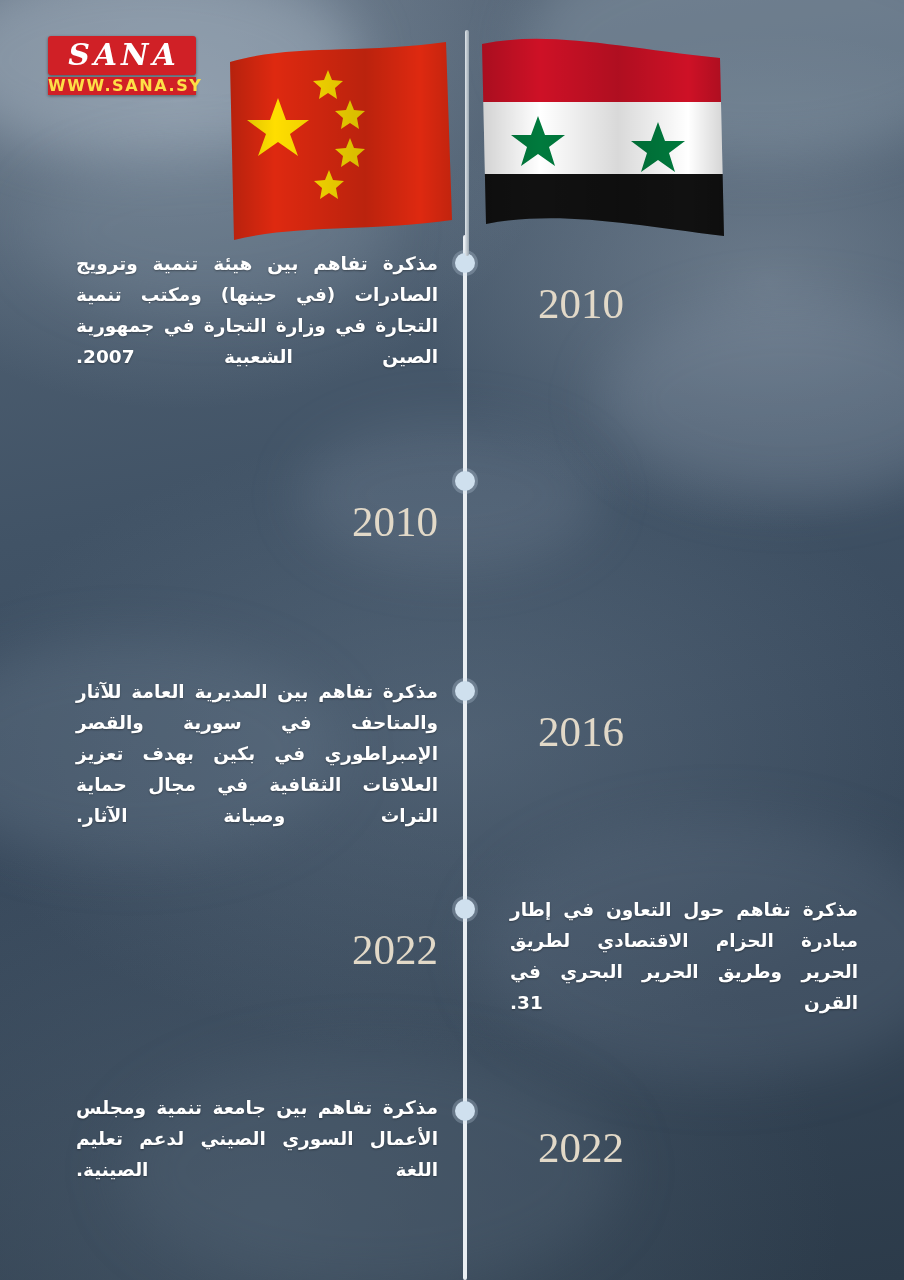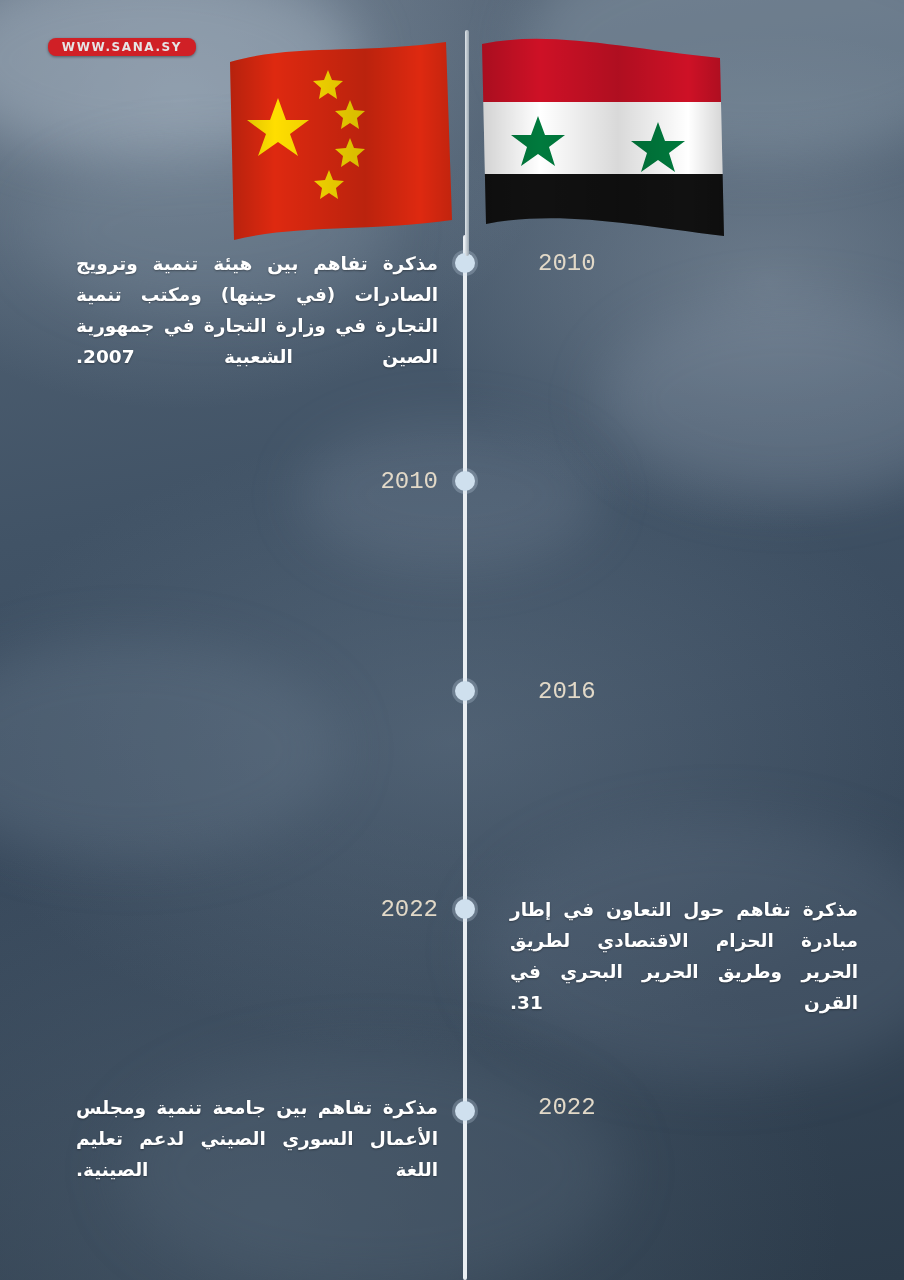--- a/index.html
+++ b/index.html
@@ -58,27 +58,27 @@
     font-size: 30px;
     letter-spacing: 4px;
     line-height: 36px;
     border-radius: 3px;
     padding: 1px 4px 2px 8px;
     box-shadow: 0 1px 3px rgba(0,0,0,0.45);
   }
   .logo-sub {
     margin-top: 2px;
     background: #d02026;
-    color: #e5e5e5;
+    color: #fde047;
     font-family: "DejaVu Sans", "Liberation Sans", sans-serif;
     font-weight: bold;
-    font-size: 12px;
+    font-size: 16px;
     letter-spacing: 1.6px;
     line-height: 18px;
-    border-radius: 8px;
+    border-radius: 0;
     box-shadow: 0 1px 3px rgba(0,0,0,0.4);
   }
 
   
   .flags {
     position: absolute;
     top: 24px;
     left: 220px;
     width: 520px;
     height: 232px;
@@ -115,25 +115,26 @@
     margin-top: -10px;
     left: 465px;
     background: #cfe0ee;
     border-radius: 50%;
     z-index: 3;
     box-shadow: 0 0 0 3px rgba(207,224,238,0.25);
   }
 
   .entry { position: absolute; z-index: 4; }
   .entry .year {
-    font-family: Liberation Mono, monospace;
-    font-size: 24px;
+    font-family: Liberation Serif, serif;
+    font-size: 43px;
     color: #e2d9c8;
     line-height: 40px;
     direction: ltr;
+    margin-top: 40px;
   }
   .entry .body {
     font-family: "DejaVu Sans", "Liberation Sans", sans-serif;
     font-weight: bold;
     font-size: 18.5px;
     line-height: 31px;
     color: #ffffff;
     text-align: justify;
     text-align-last: justify;
     direction: rtl;
@@ -161,20 +162,21 @@
   <div class="cloud c1"></div>
   <div class="cloud c2"></div>
   <div class="cloud c3"></div>
   <div class="cloud c4"></div>
   <div class="cloud c5"></div>
   <div class="cloud c6"></div>
   <div class="cloud c7"></div>
   <div class="cloud c8"></div>
 
   <div class="logo">
+    <div class="logo-main">SANA</div>
     <div class="logo-sub">WWW.SANA.SY</div>
   </div>
 
   <div class="flags">
     <svg class="flag-svg" width="520" height="232" viewBox="0 0 520 232" xmlns="http://www.w3.org/2000/svg">
       <defs>
         <linearGradient id="shadeL" x1="0" y1="0" x2="1" y2="0">
           <stop offset="0%" stop-color="#000" stop-opacity="0.22"></stop>
           <stop offset="22%" stop-color="#000" stop-opacity="0.0"></stop>
           <stop offset="58%" stop-color="#000" stop-opacity="0.16"></stop>
@@ -237,20 +239,23 @@
     <div class="body">مذكرة تفاهم بين هيئة تنمية وترويج الصادرات (في حينها) ومكتب تنمية التجارة في وزارة التجارة في جمهورية الصين الشعبية 2007.</div>
   </div>
 
   <div class="entry e2" style="right:466px; top:462px; width:362px;">
     <div class="year" style="text-align:right;">2010</div>
   </div>
 
   <div class="entry e3" style="left:538px; top:672px;">
     <div class="year">2016</div>
   </div>
+  <div class="entry e3 side-left" style="top:676px;">
+    <div class="body">مذكرة تفاهم بين المديرية العامة للآثار والمتاحف في سورية والقصر الإمبراطوري في بكين بهدف تعزيز العلاقات الثقافية في مجال حماية التراث وصيانة الآثار.</div>
+  </div>
 
   <div class="entry e4" style="right:466px; top:890px; width:362px;">
     <div class="year" style="text-align:right;">2022</div>
   </div>
   <div class="entry e4 side-right" style="top:894px;">
     <div class="body">مذكرة تفاهم حول التعاون في إطار مبادرة الحزام الاقتصادي لطريق الحرير وطريق الحرير البحري في القرن 31.</div>
   </div>
 
   <div class="entry e5" style="left:538px; top:1088px;">
     <div class="year">2022</div>

